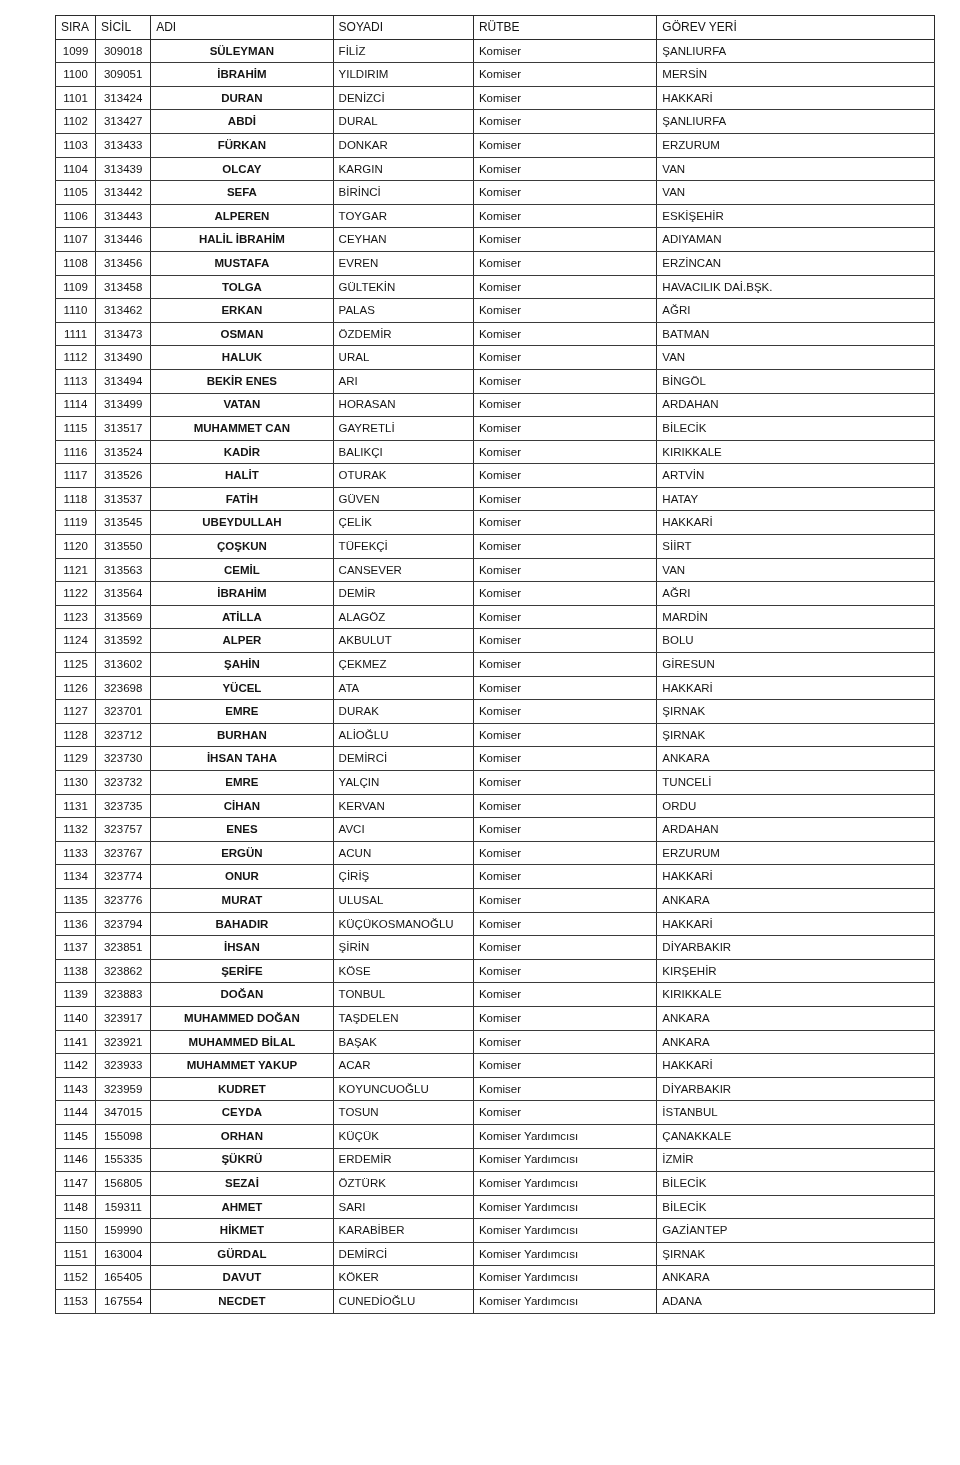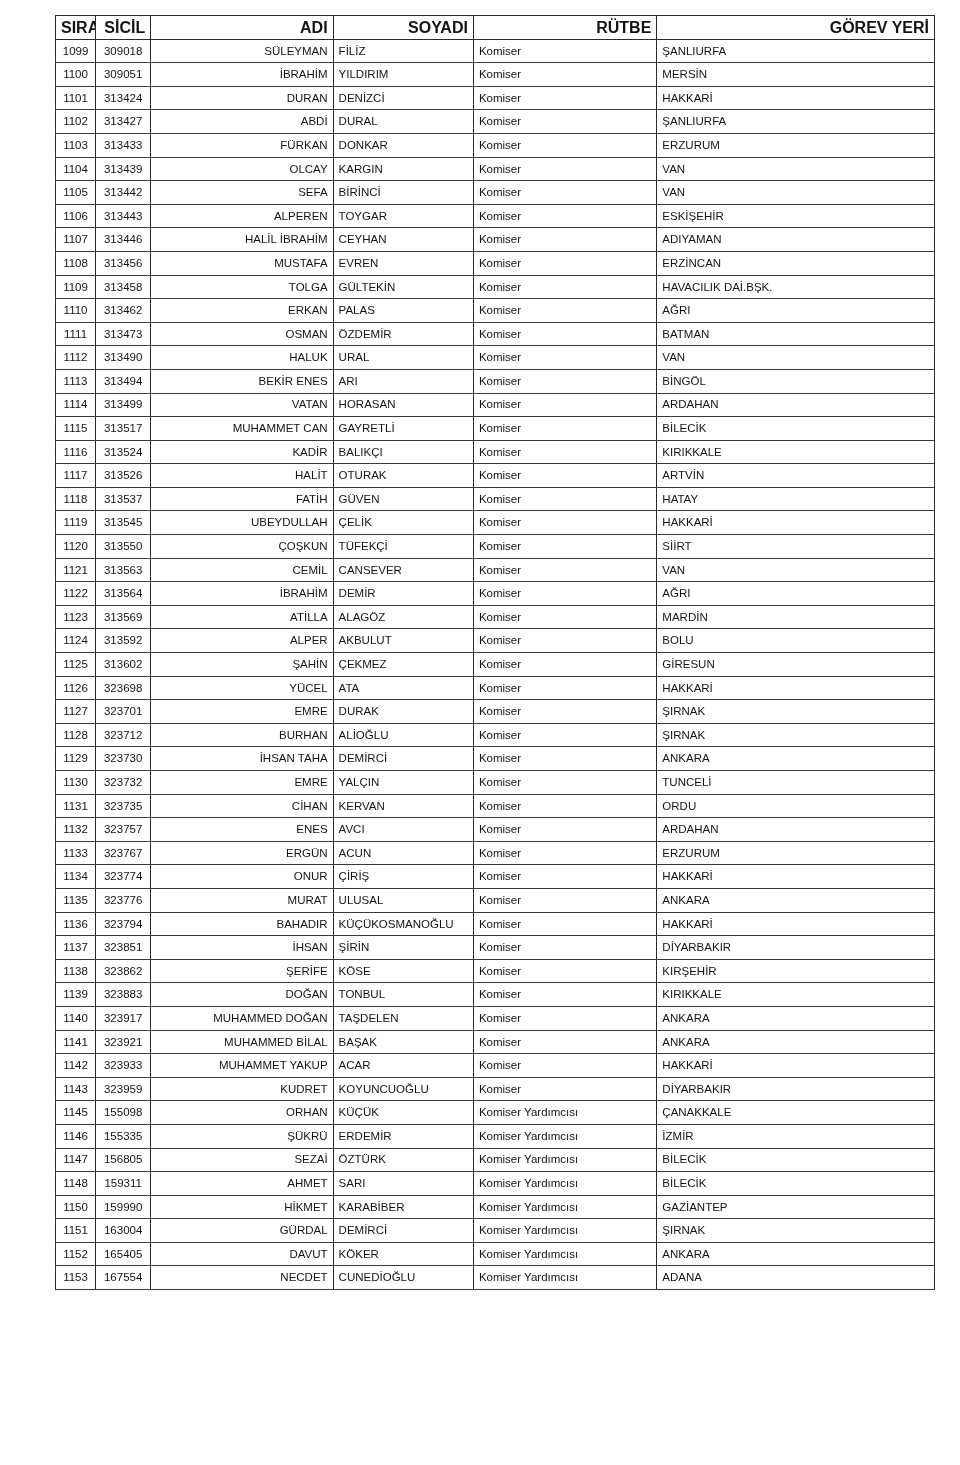--- a/index.html
+++ b/index.html
@@ -27,27 +27,27 @@
     border: 1px solid #2b2b2b;
     height: 23.6px;
     padding: 1px 5px;
     font-size: 11.5px;
     line-height: 1.1;
     vertical-align: middle;
     overflow: hidden;
     white-space: nowrap;
   }
   table.doc-table th {
-    font-weight: bold;
-    text-align: right;
-    font-size: 16px;
+    font-weight: normal;
+    text-align: left;
+    font-size: 12px;
   }
   .col-sira   { width: 40px;  text-align: center; }
   .col-sicil  { width: 55px;  text-align: center; }
-  .col-adi    { width: 182px; text-align: right; }
+  .col-adi    { width: 182px; text-align: center; font-weight: bold; }
   .col-soyadi { width: 140px; text-align: left; }
   .col-rutbe  { width: 183px; text-align: left; }
   .col-gorev  { width: 277px; text-align: left; }
   
   table.doc-table tbody td { border-bottom-color: #3a3a3a; }
 </style>
 </head>
 <body>
 
 <div class="page">
@@ -417,20 +417,28 @@
         </tr>
         <tr>
           <td class="col-sira">1143</td>
           <td class="col-sicil">323959</td>
           <td class="col-adi">KUDRET</td>
           <td class="col-soyadi">KOYUNCUOĞLU</td>
           <td class="col-rutbe">Komiser</td>
           <td class="col-gorev">DİYARBAKIR</td>
         </tr>
         <tr>
+          <td class="col-sira">1144</td>
+          <td class="col-sicil">347015</td>
+          <td class="col-adi">CEYDA</td>
+          <td class="col-soyadi">TOSUN</td>
+          <td class="col-rutbe">Komiser</td>
+          <td class="col-gorev">İSTANBUL</td>
+        </tr>
+        <tr>
           <td class="col-sira">1145</td>
           <td class="col-sicil">155098</td>
           <td class="col-adi">ORHAN</td>
           <td class="col-soyadi">KÜÇÜK</td>
           <td class="col-rutbe">Komiser Yardımcısı</td>
           <td class="col-gorev">ÇANAKKALE</td>
         </tr>
         <tr>
           <td class="col-sira">1146</td>
           <td class="col-sicil">155335</td>

